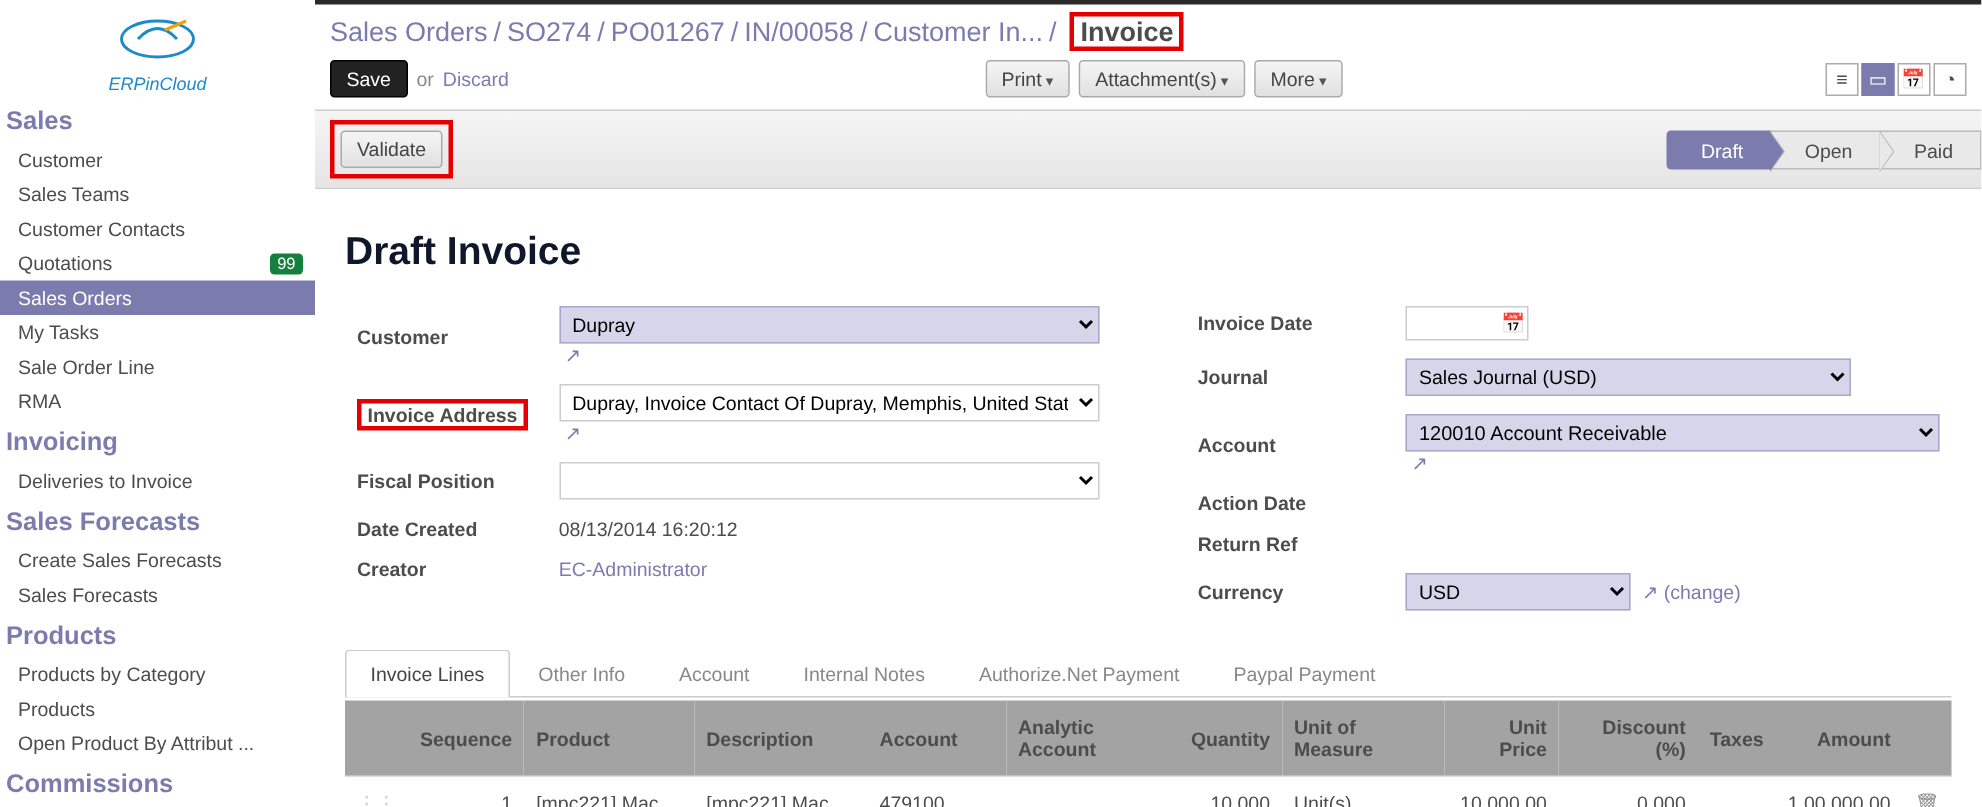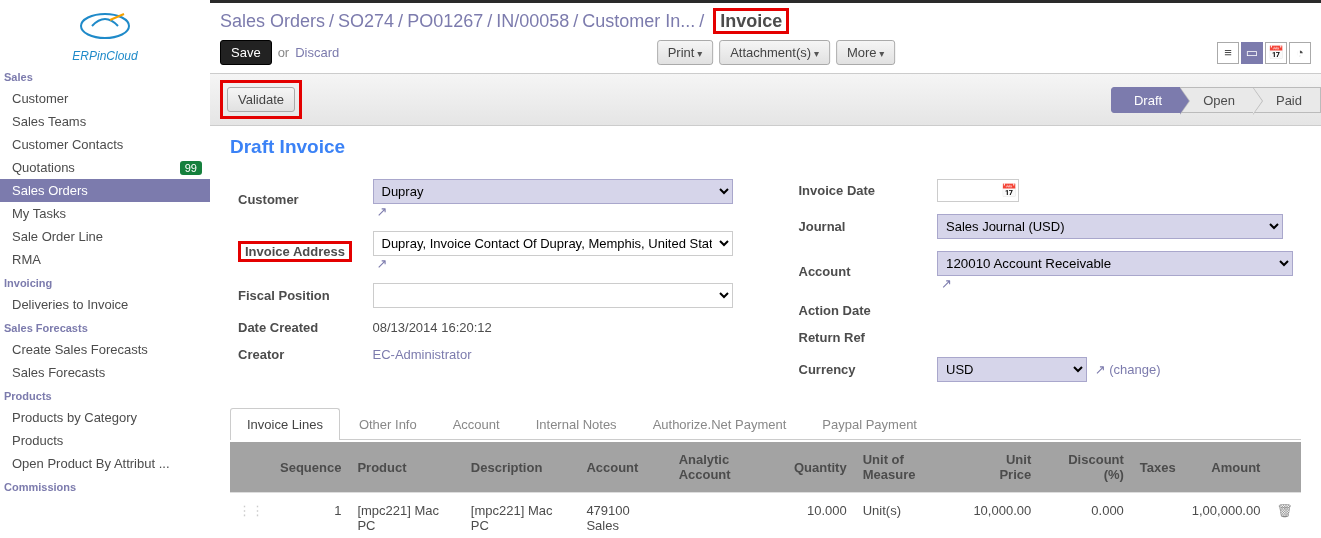--- a/index.html
+++ b/index.html
@@ -4,21 +4,21 @@
 <style>
 * { box-sizing: border-box; margin: 0; padding: 0; }
 body { font-family: Arial, sans-serif; font-size: 13px; color: #4c4c4c; background: #fff; }
 a { color: #7c7bad; text-decoration: none; cursor: pointer; }
 
 .page { display: flex; width: 1321px; }
 .sidebar { width: 210px; padding: 5px 0; flex-shrink: 0; }
 .logo-wrap { text-align: center; padding: 5px 0 2px; }
 .logo { display:inline-block; }
 
-.menu-header { font-weight: bold; color: #7c7bad; padding: 6px 8px 4px 4px; font-size: 11px; }
+.menu-header { font-weight: bold; color: #7c7bad; padding: 6px 8px 4px 4px; font-size: 17px; }
 .menu-item { padding: 4px 8px 4px 12px; color: #4c4c4c; cursor: pointer; display:flex; justify-content:space-between; align-items:center;}
 .menu-item.active { background: #7c7bad; color: #fff; }
 .badge { background:#15803d; color:#fff; border-radius:3px; padding:1px 5px; font-size:11px;}
 
 .main { flex: 1; border-top: 3px solid #2a2a2a; background:#fff; min-width:0;}
 .breadcrumbs { padding: 8px 10px 4px 10px; font-size: 18px; color: #7c7bad; }
 .breadcrumbs .bc { color:#7c7bad; cursor:pointer;}
 .breadcrumbs .sep { color:#7c7bad; padding:0 4px;}
 .breadcrumbs .current { color:#4c4c4c; font-weight:bold;}
 .hl-red { border:3px solid #e40000; padding:0 4px;}
@@ -39,21 +39,21 @@
 .step.active { background:#7c7bad; color:#fff; border-color:#7c7bad;}
 .step.first { border-top-left-radius:3px; border-bottom-left-radius:3px;text-align:right;}
 .step::after { content:""; position:absolute; right:-9px; top:0; border-top:13px solid transparent; border-bottom:13px solid transparent; border-left:9px solid #e9e9e9; z-index:2;}
 .step.active::after { border-left-color:#7c7bad;}
 .step::before { content:""; position:absolute; right:-10px; top:-1px; border-top:14px solid transparent; border-bottom:14px solid transparent; border-left:10px solid #bbb; z-index:1;}
 .step.last::after, .step.last::before { display:none;}
 
 .validate-wrap { border:3px solid #e40000; padding:4px; display:inline-block;}
 
 .content { padding: 10px 20px; }
-h1.title { font-size:19px; color:#3b82f6; margin:0 0 14px;}
+h1.title { font-size:26px; color:#0f172a; margin:16px 0 14px;}
 
 .form-row { display:flex; gap:50px; }
 .form-col { flex:1; }
 table.form-table td { padding:5px 6px; vertical-align:middle;}
 table.form-table td.label { width:160px; color:#4c4c4c; font-weight:bold;}
 .sel { width:360px; background:#d6d5ea; border:1px solid #a9a7cc; padding:3px 4px; font-size:13px;}
 .sel.white { background:#fff; border:1px solid #ccc;}
 .sel.small { width:150px;}
 .acct-sel { width:356px; background:#d6d5ea; border:1px solid #a9a7cc; padding:3px 4px;}
 .ext-icon { color:#7c7bad; cursor:pointer; padding-left:4px;}
@@ -202,21 +202,21 @@
         </div>
         <div class="form-col">
           <table class="form-table">
             <tbody>
                 <tr>
                   <td class="label">Invoice Date</td>
                 <td><input class="date" value="" style=""><span class="cal-icon">📅</span></td>
                 </tr>
             <tr>
                   <td class="label">Journal</td>
-                <td><select class="sel" style="width:346px"><option>Sales Journal (USD)</option></select></td>
+                <td><select class="sel" style="width:297px"><option>Sales Journal (USD)</option></select></td>
                 </tr>
             <tr>
                   <td class="label">Account</td>
                 <td><select class="acct-sel"><option>120010 Account Receivable</option></select>
                     <span class="ext-icon">↗</span></td>
                 </tr>
             <tr>
                   <td class="label">Action Date</td>
                   <td></td>
                 </tr>

